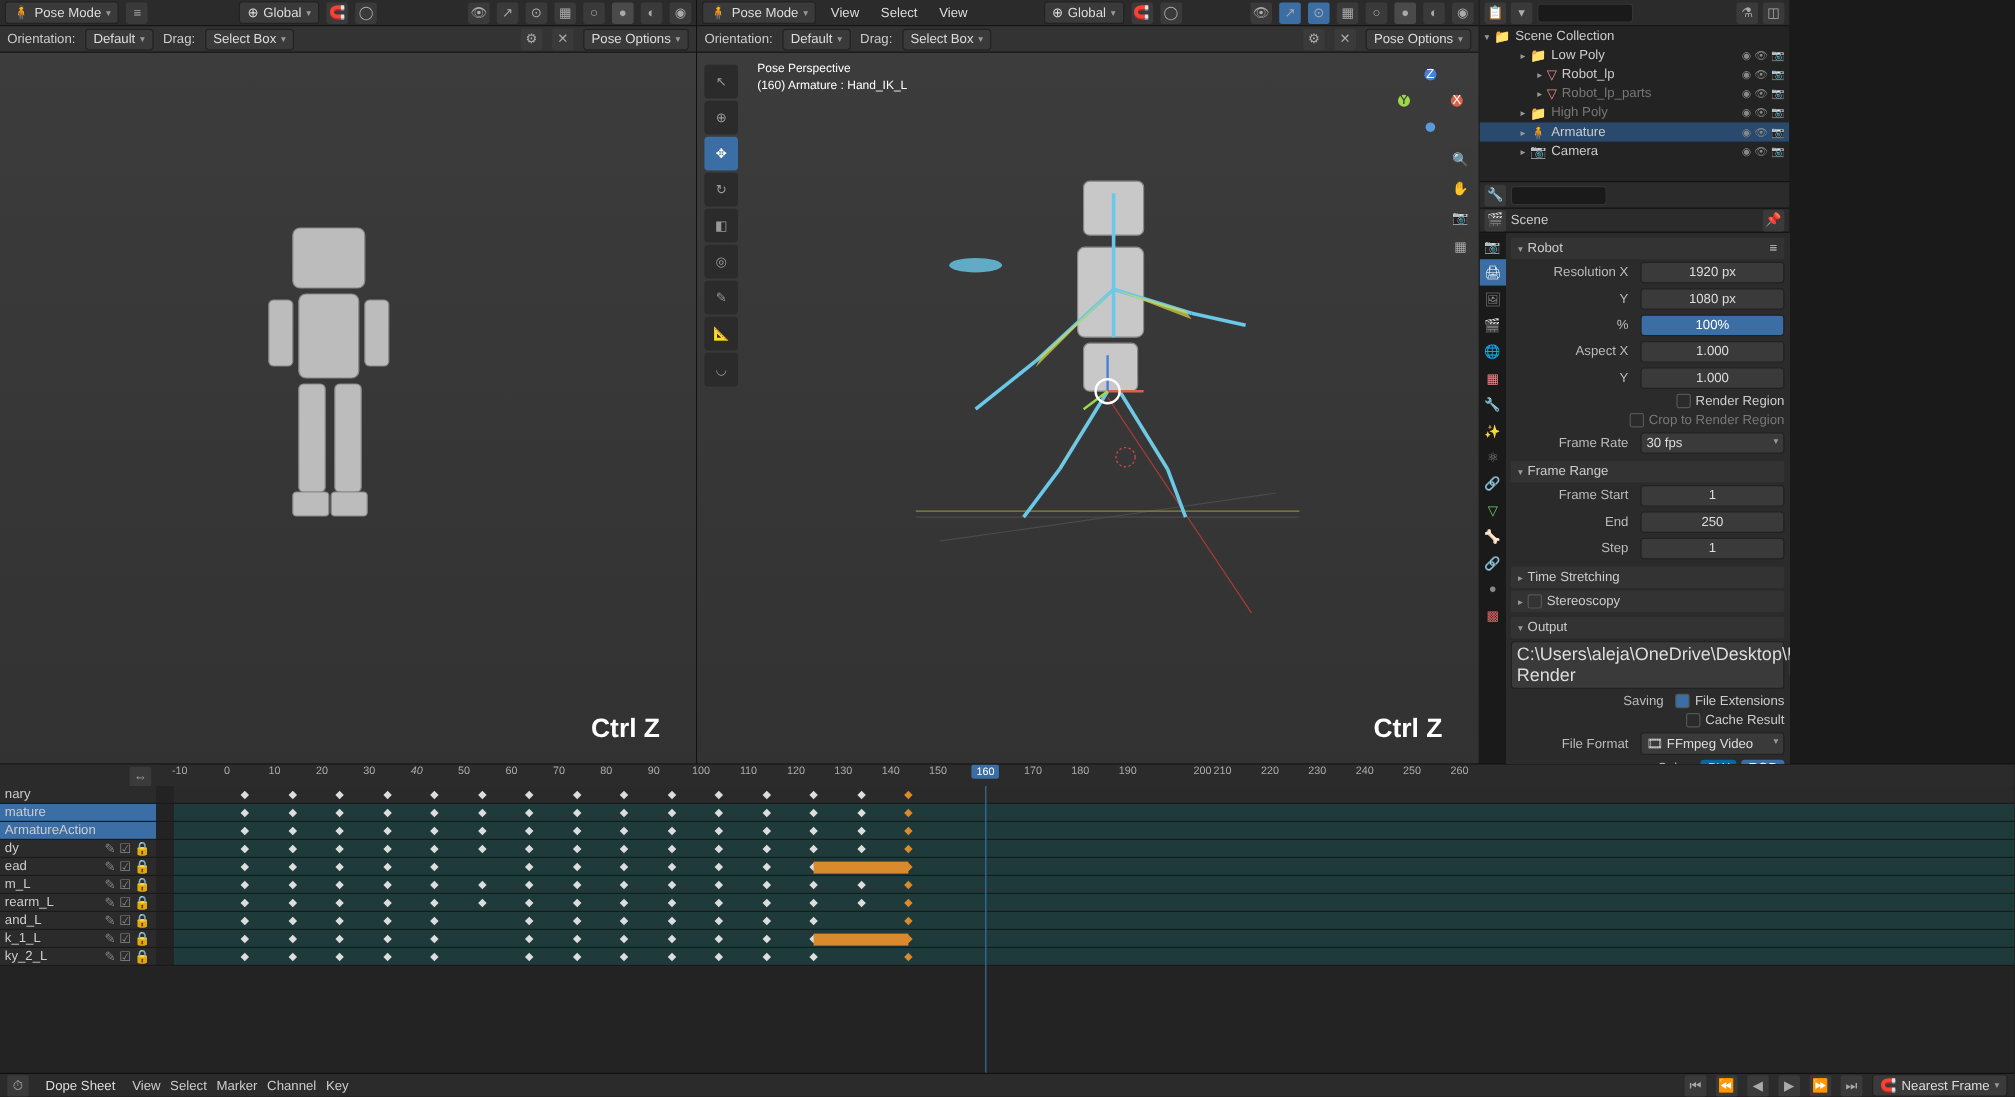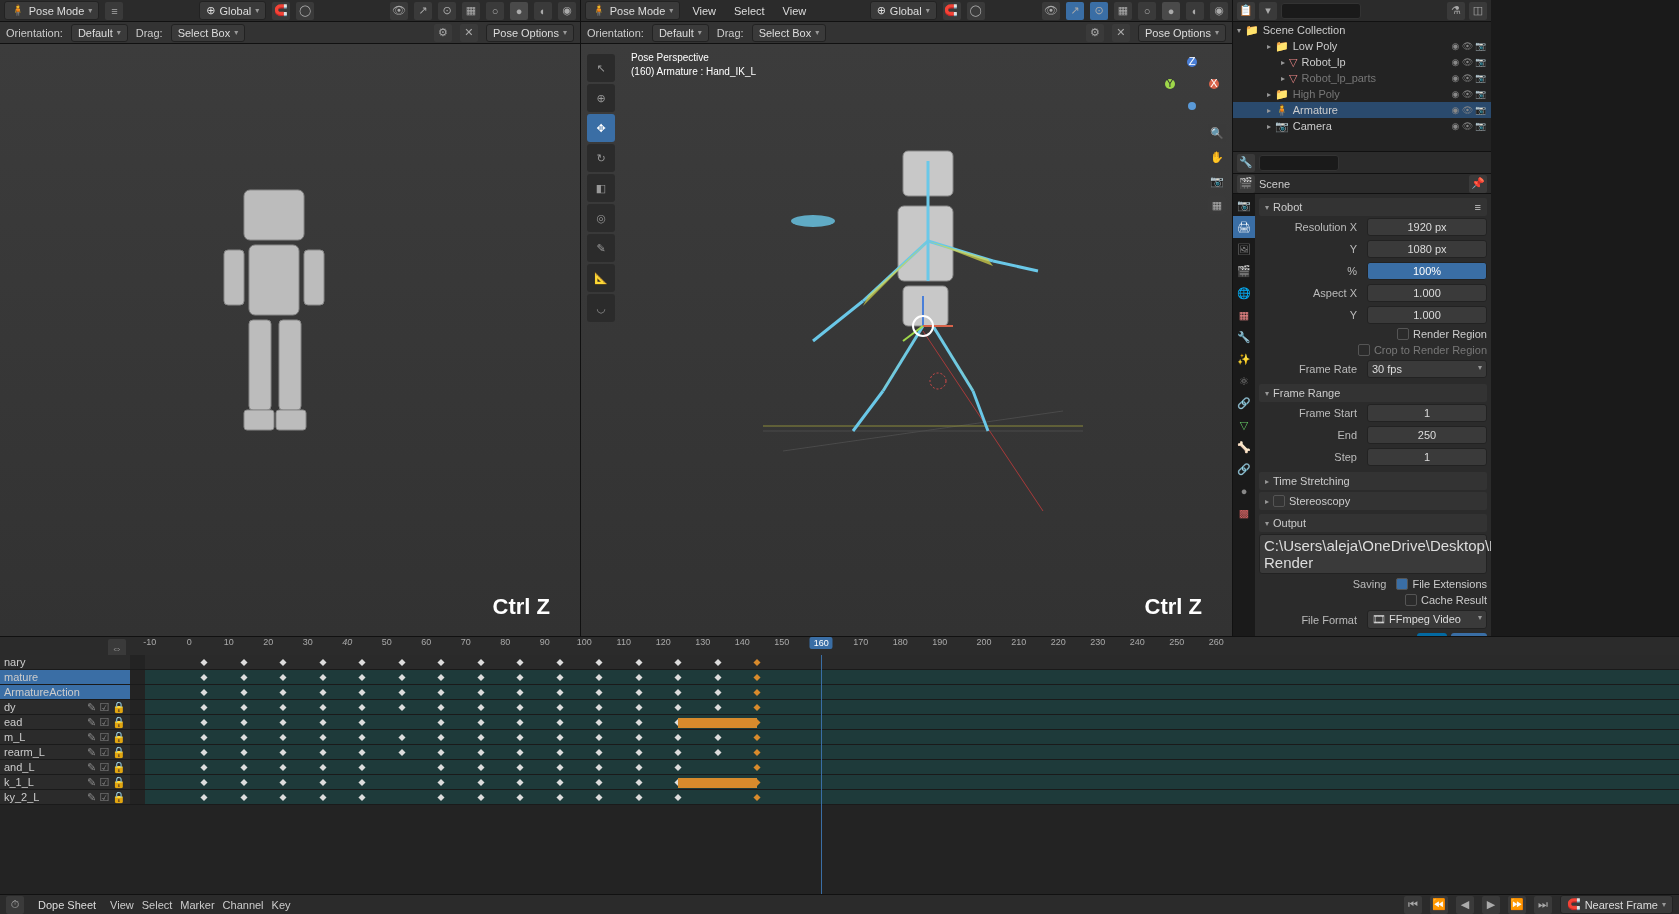--- a/index.html
+++ b/index.html
@@ -439,21 +439,21 @@
         <div class="timeline-tick" style="left: 454.25px;">100</div>
         <div class="timeline-tick" style="left: 493.75px;">110</div>
         <div class="timeline-tick" style="left: 533.25px;">120</div>
         <div class="timeline-tick" style="left: 572.75px;">130</div>
         <div class="timeline-tick" style="left: 612.25px;">140</div>
         <div class="timeline-tick" style="left: 651.75px;">150</div>
         <div class="timeline-tick" style="left: 691.25px;">160</div>
         <div class="timeline-tick" style="left: 730.75px;">170</div>
         <div class="timeline-tick" style="left: 770.25px;">180</div>
         <div class="timeline-tick" style="left: 809.75px;">190</div>
-        <div class="timeline-tick" style="left: 854px;">200</div>
+        <div class="timeline-tick" style="left: 872px;">200</div>
         <div class="timeline-tick" style="left: 888.75px;">210</div>
         <div class="timeline-tick" style="left: 928.25px;">220</div>
         <div class="timeline-tick" style="left: 967.75px;">230</div>
         <div class="timeline-tick" style="left: 1007.25px;">240</div>
         <div class="timeline-tick" style="left: 1046.75px;">250</div>
         <div class="timeline-tick" style="left: 1086.25px;">260</div>
         <div class="timeline-playhead" style="left: 691.25px;">160</div>
       </div>
   </div>
   <div class="timeline-tracks" id="tracks">

